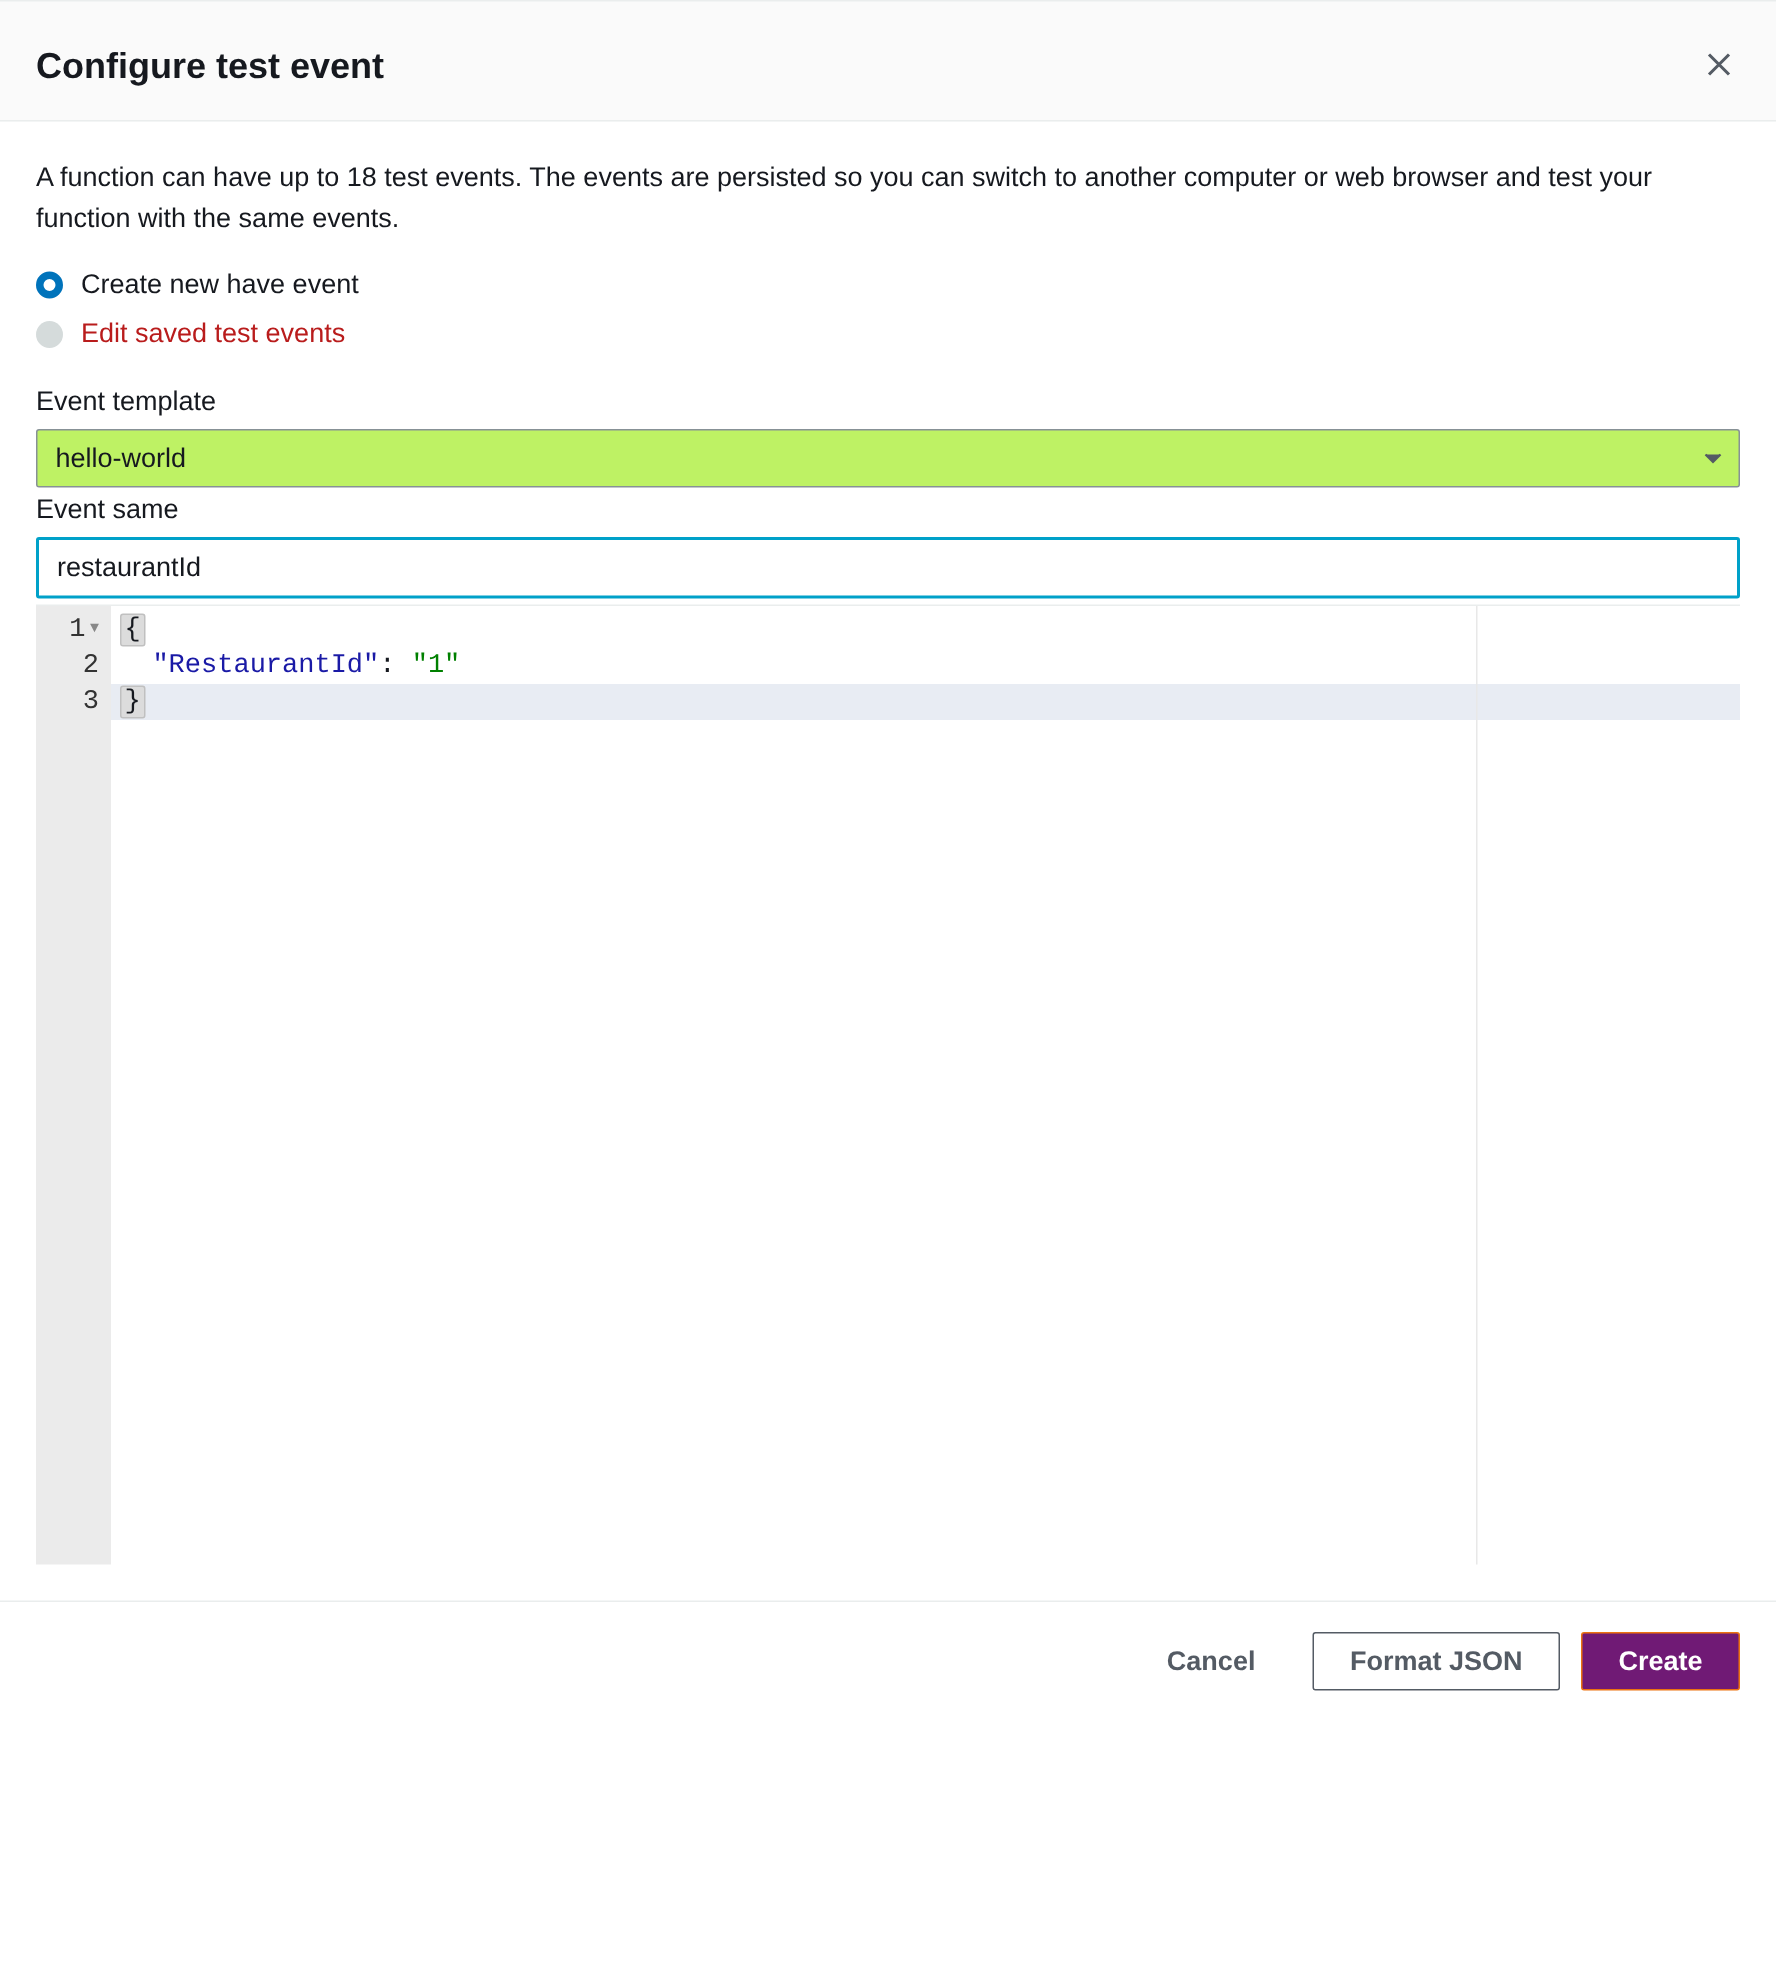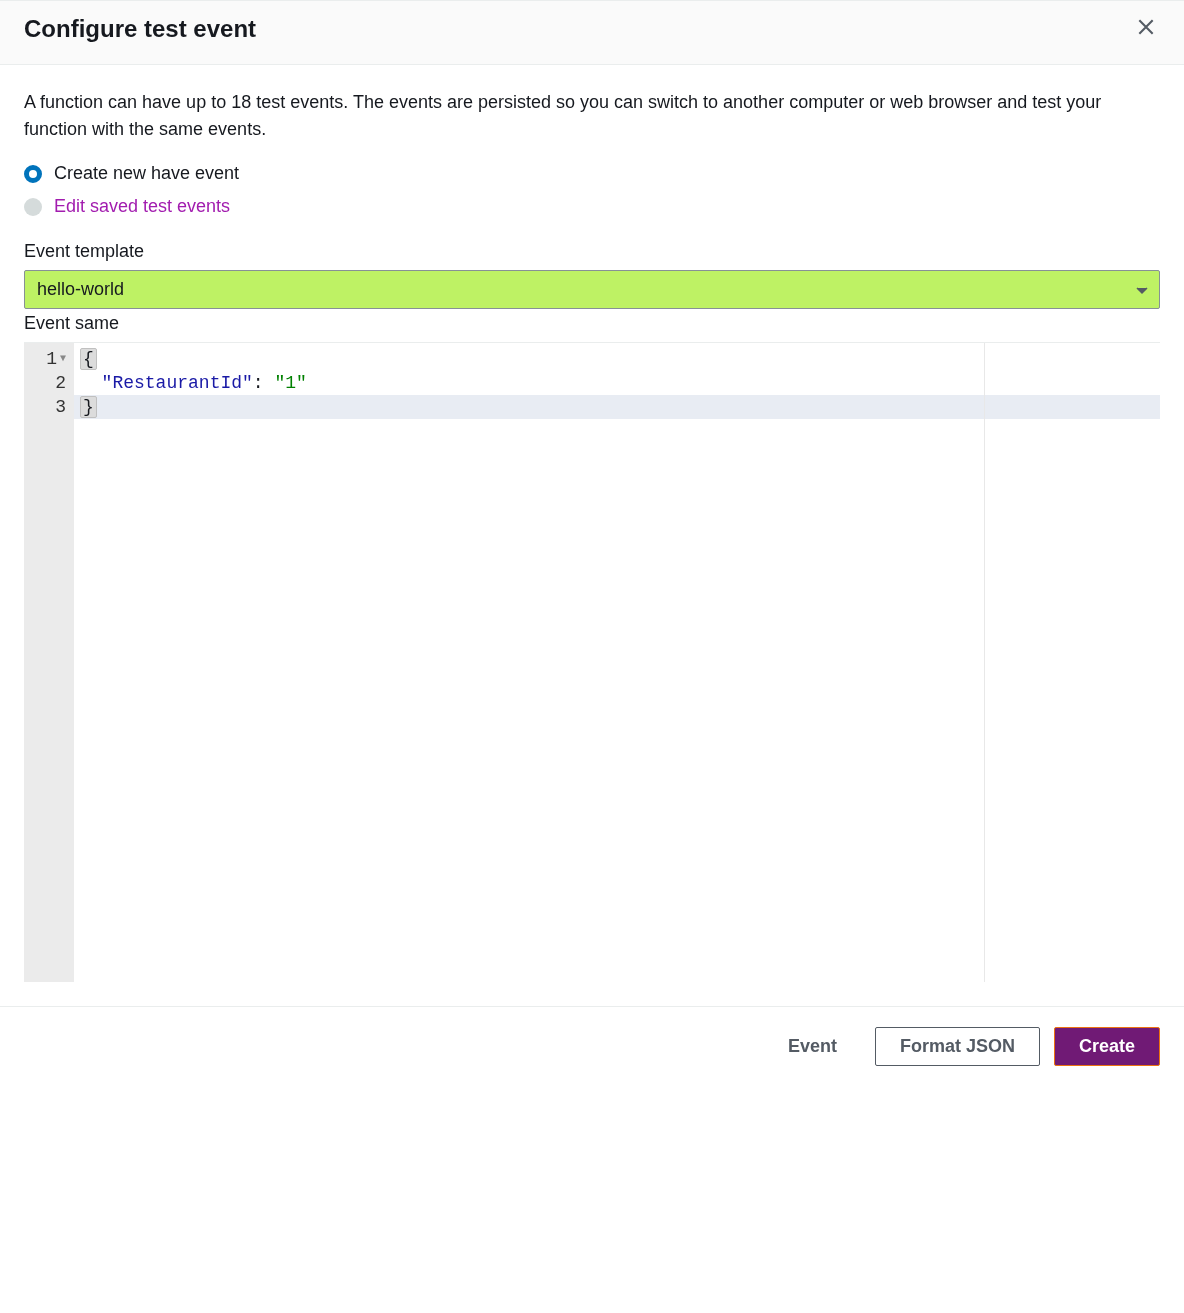--- a/index.html
+++ b/index.html
@@ -14,21 +14,21 @@
       background: #fff;
     }
     .modal {
       width: 1184px;
       background: #fff;
     }
     .modal-header {
       display: flex;
       justify-content: space-between;
       align-items: center;
-      padding: 12px 24px 20px 24px;
+      padding: 28px 24px 20px 24px;
       border-top: 1px solid #eaeded;
       border-bottom: 1px solid #eaeded;
       background: #fafafa;
     }
     .modal-title {
       font-size: 24px;
       font-weight: 700;
       color: #16191f;
     }
     .close-btn {
@@ -75,21 +75,21 @@
       background: #fff;
     }
     .radio-circle.unselected-disabled {
       background: #d5dbdb;
     }
     .radio-label {
       font-size: 18px;
       color: #16191f;
     }
     .radio-label.disabled {
-      color: #a21caf;
+      color: #b91c1c;
     }
     .form-group {
       margin-bottom: 4px;
     }
     .form-label {
       display: block;
       font-size: 18px;
       color: #16191f;
       margin-bottom: 8px;
     }
@@ -260,20 +260,21 @@
         <span class="select-arrow">
           <svg width="12" height="8" viewBox="0 0 12 8">
               <path d="M1 1 L6 6 L11 1" stroke="#545b64" stroke-width="1.5" fill="#545b64"></path>
             </svg>
         </span>
       </div>
     </div>
 
     <div class="form-group">
       <label class="form-label">Event same</label>
+      <input type="text" class="text-input" value="restaurantId" style="">
     </div>
 
     <div class="code-editor">
       <div class="gutter">
         <div class="gutter-line">
             <span>1</span>
             <span class="fold-arrow">▼</span>
           </div>
         <div class="gutter-line">2</div>
         <div class="gutter-line">3</div>
@@ -281,18 +282,18 @@
       <div class="code-content">
         <div class="print-margin"></div>
         <div class="code-line"><span class="active-line json-punct">{</span></div>
         <div class="code-line"><span>  </span><span class="json-key">"RestaurantId"</span><span class="json-punct">:</span> <span class="json-string">"1"</span></div>
         <div class="code-line highlight-line"><span class="active-line json-punct">}</span></div>
       </div>
     </div>
   </div>
 
   <div class="modal-footer">
-    <button class="btn btn-text">Event</button>
+    <button class="btn btn-text">Cancel</button>
     <button class="btn btn-outline">Format JSON</button>
     <button class="btn btn-primary">Create</button>
   </div>
 
 </div>
 
 </body></html>

